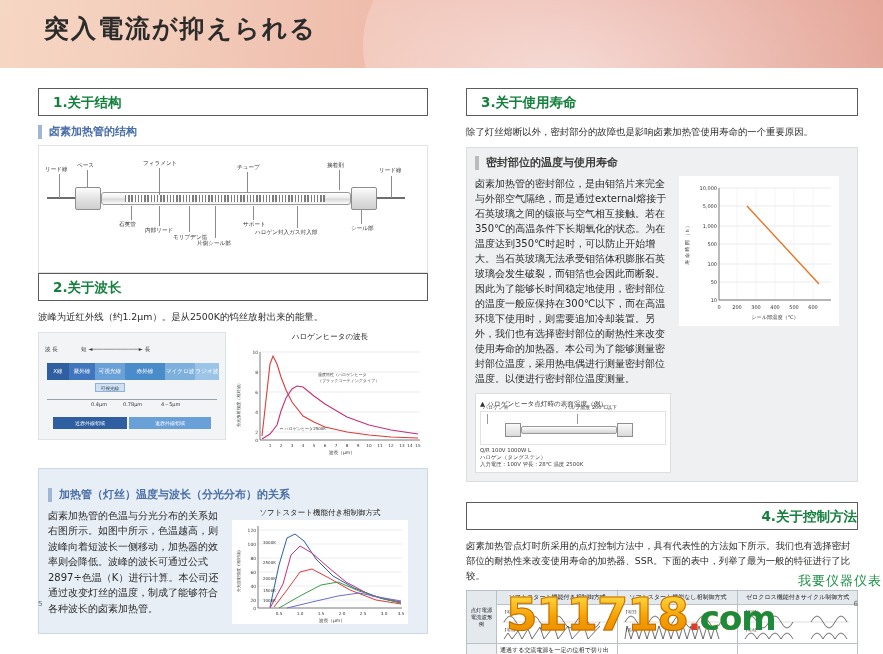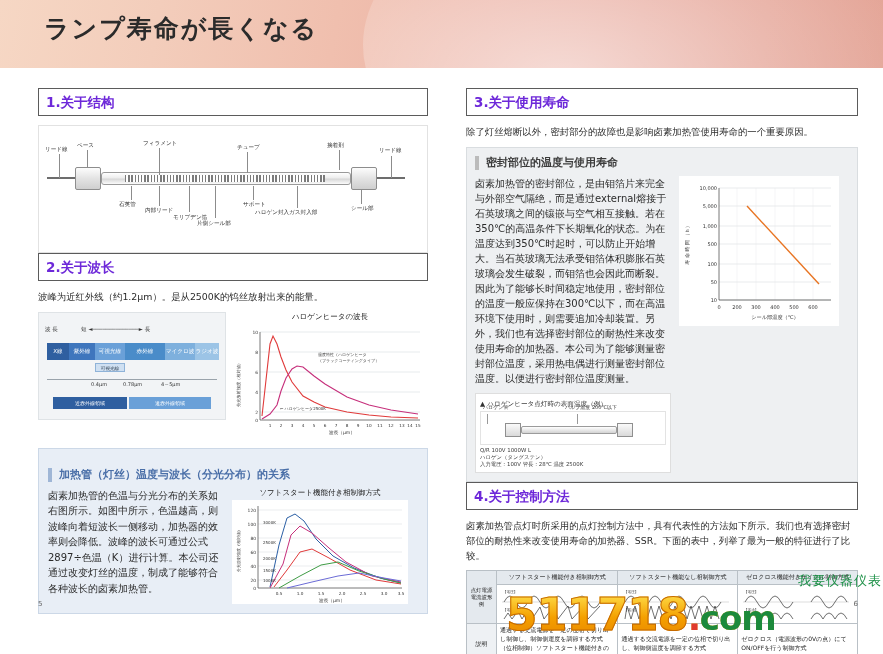--- a/index.html
+++ b/index.html
@@ -26,21 +26,21 @@
   .header-title {
     position:absolute; left:44px; top:12px;
     font-size:25px; letter-spacing:2px; color:#2b2b2b; font-weight:bold;
   }
   
   .col-left  { position:absolute; left:38px;  top:88px; width:390px; }
   .col-right { position:absolute; left:466px; top:88px; width:392px; }
 
   .sec-head {
     border:1px solid #5b5b5b; height:28px; line-height:27px;
-    padding-left:7px; font-size:13.5px; font-weight:bold; color:#6d28d9;
+    padding-left:14px; font-size:13.5px; font-weight:bold; color:#15803d;
     background:#fff; margin-bottom:9px;
   }
   .sub-head {
     font-size:11px; font-weight:bold; color:#4a6fa8;
     padding-left:7px; border-left:4px solid #9fb6d6; line-height:14px;
     margin:4px 0 6px 0;
   }
   .sub-head.gray { color:#3b3b3b; border-left-color:#bbb; }
   p.body {
     font-size:9.4px; line-height:1.55; margin:0 0 7px 0; color:#2b2b2b;
@@ -134,26 +134,27 @@
   }
   .wm-dot { color:#e03a2f; -webkit-text-stroke:0; font-size:34px; }
   .wm-com { color:#1c8a3c; -webkit-text-stroke:0; font-size:34px; }
   .wm-top { position:absolute; right:4px; top:-20px; font-size:13px; color:#1a8f45; letter-spacing:1px; }
   .pgnum { position:absolute; font-size:7px; color:#666; }
 </style>
 </head>
 <body>
 
 <div class="header">
-  <div class="header-title">ランプ寿命が長くなる</div>
+  <div class="header-title">突入電流が抑えられる</div>
 </div>
 
 <div class="col-left">
 
   <div class="sec-head">1.关于结构</div>
+  <div class="sub-head">卤素加热管的结构</div>
 
   <div class="struct">
     <div class="tube-body"></div>
     <div class="coil"></div>
     <div class="cap-l"></div>
     <div class="cap-r"></div>
     <div class="lead-l"></div>
     <div class="lead-r"></div>
 
     <div class="ldr" style="left:20px;top:28px;width:1px;height:24px;"></div>
@@ -396,21 +397,21 @@
             </g>
             <text x="96" y="143" font-size="5.2" fill="#333" text-anchor="middle" font-family="DejaVu Sans">シール部温度（℃）</text>
             <text x="10" y="68" font-size="5" fill="#333" text-anchor="middle" transform="rotate(-90 10 68)" font-family="DejaVu Sans">寿  命  時  間 （ｈ）</text>
             <line x1="68" y1="30" x2="140" y2="108" stroke="#e87422" stroke-width="1.4"></line>
           </svg>
         </div>
       </div>
     </div>
   </div>
 
-  <div class="sec-head" style="margin-top:0;">4.关于控制方法</div>
+  <div class="sec-head" style="margin-top:20px;text-align:right;">4.关于控制方法</div>
   <p class="body">卤素加热管点灯时所采用的点灯控制方法中，具有代表性的方法如下所示。我们也有选择密封部位的耐热性来改变使用寿命的加热器、SSR。下面的表中，列举了最为一般的特征进行了比较。</p>
 
   <table class="ctrl">
     <tbody>
         <tr>
       <th rowspan="2" style="width:30px; font-size:5.4px; line-height:1.25;">
         <span>点灯電源<br>電流波形例</span>
       </th>
       <th>ソフトスタート機能付き相制御方式</th>
       <th>ソフトスタート機能なし相制御方式</th>

